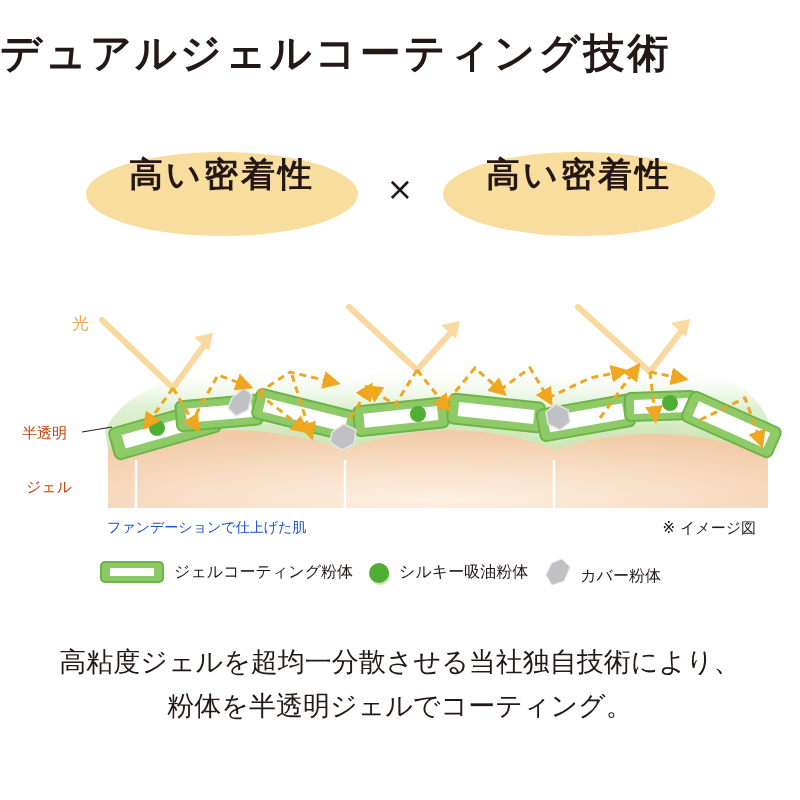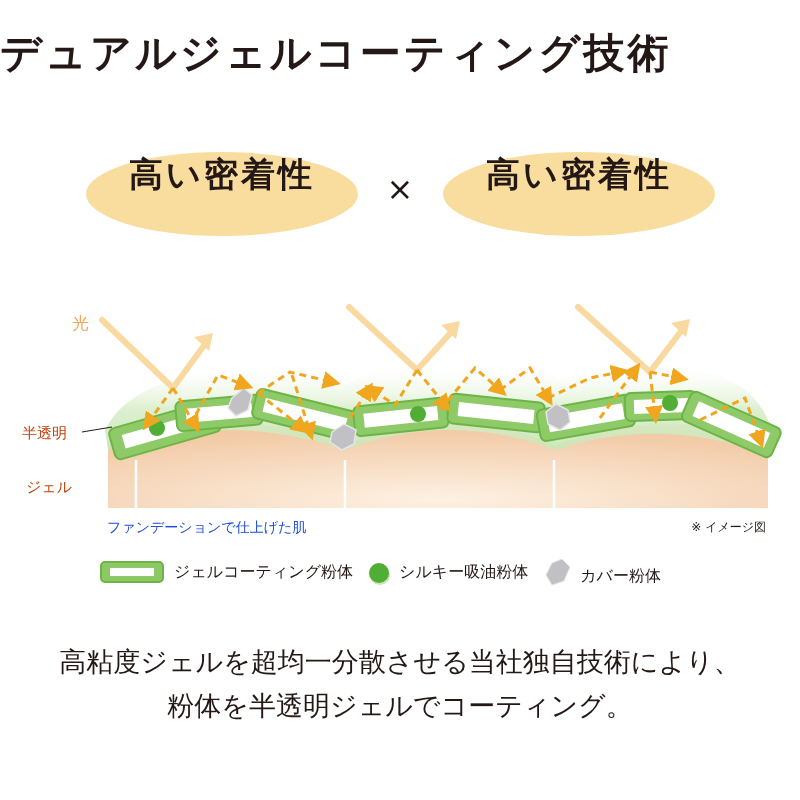--- a/index.html
+++ b/index.html
@@ -11,21 +11,21 @@
           background:#f8dd9e; display:flex; align-items:flex-start; justify-content:center;
           font-size:34px; font-weight:bold; letter-spacing:3px; color:#231815; }
   .pill-left { left:86px; width:272px; }
   .pill-right { left:443px; width:272px; }
   .times { position:absolute; top:170px; left:380px; width:40px; text-align:center;
            font-size:32px; color:#231815; }
   .diagram { position:absolute; left:0; top:290px; width:800px; height:230px; }
   .lbl-hikari { position:absolute; left:72px; top:312px; font-size:17px; color:#f0a45a; }
   .lbl-gel { position:absolute; left:22px; top:422px; font-size:15px; line-height:22px; color:#c2410c; }
   .caption-left { position:absolute; left:107px; top:519px; font-size:14px; color:#1d4ed8;text-align:right; }
-  .caption-right { position:absolute; right:34px; top:519px; font-size:12px; color:#231815; }
+  .caption-right { position:absolute; right:44px; top:519px; font-size:15px; color:#231815; }
   .legend { position:absolute; top:556px; left:100px; height:32px; display:flex; align-items:center; }
   .legend-item { display:flex; align-items:flex-end; margin-right:16px; }
   .legend-label { font-size:16px; color:#231815; margin-left:10px; }
   .leg-gel { width:64px; height:22px; border-radius:5px; background:#8cc864; border:2px solid #6cb444;
              position:relative; box-sizing:border-box; }
   .leg-gel::after { content:""; position:absolute; left:8px; top:5px; right:8px; bottom:5px; background:#fff; }
   .leg-dot { width:20px; height:20px; border-radius:50%; background:#4fae33; box-shadow:1px 2px 0 #c9e6b6; }
   .body-text { position:absolute; top:640px; left:0; width:800px; text-align:center;
                font-size:27px; line-height:44px; color:#231815;font-family:Liberation Serif, serif; }
 </style>

